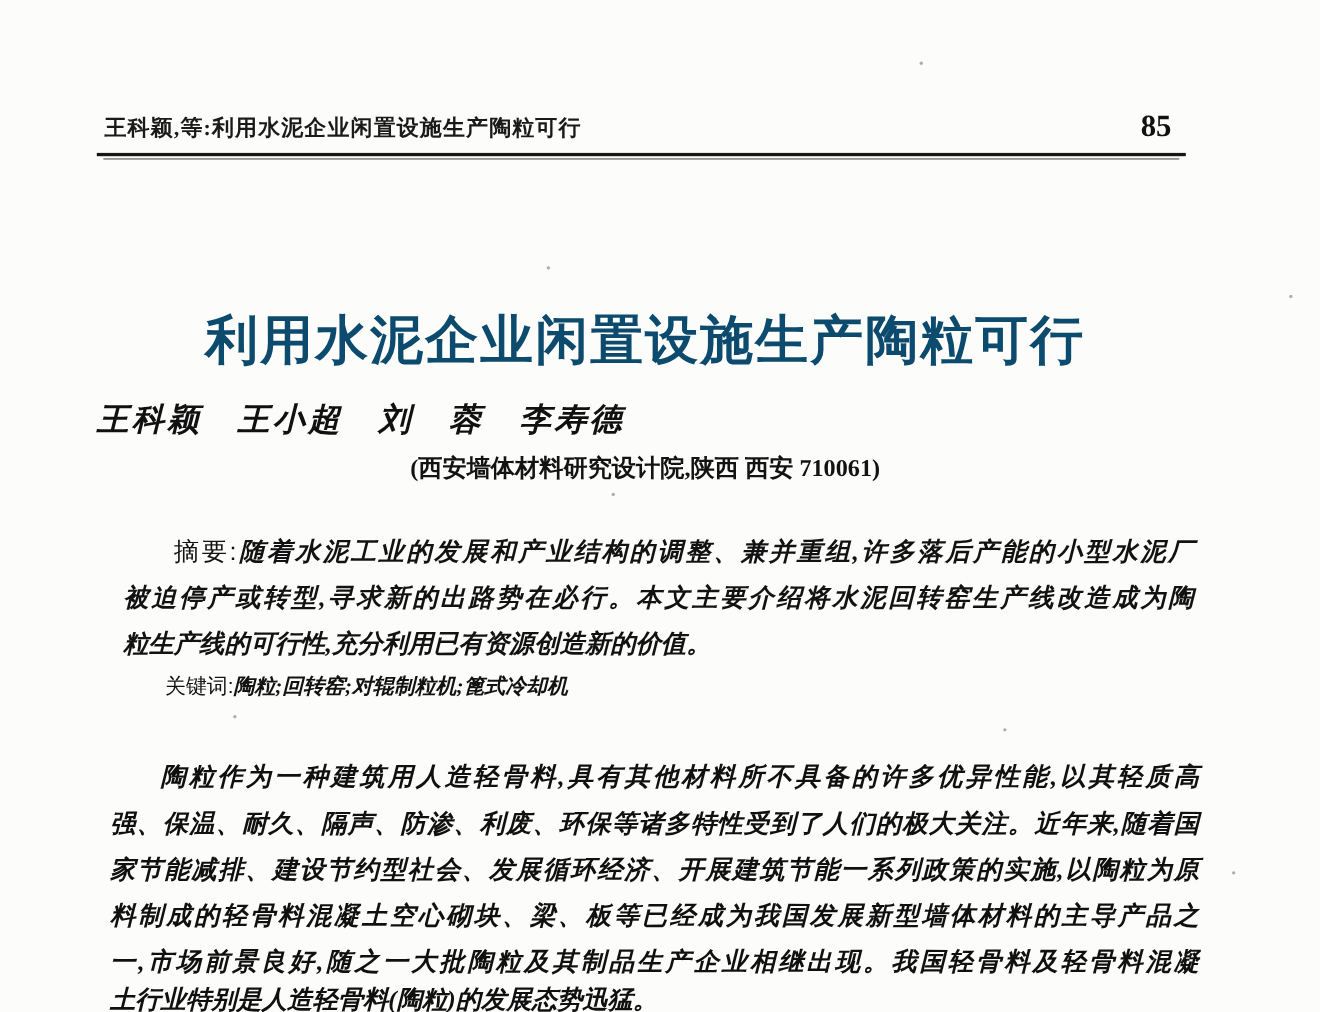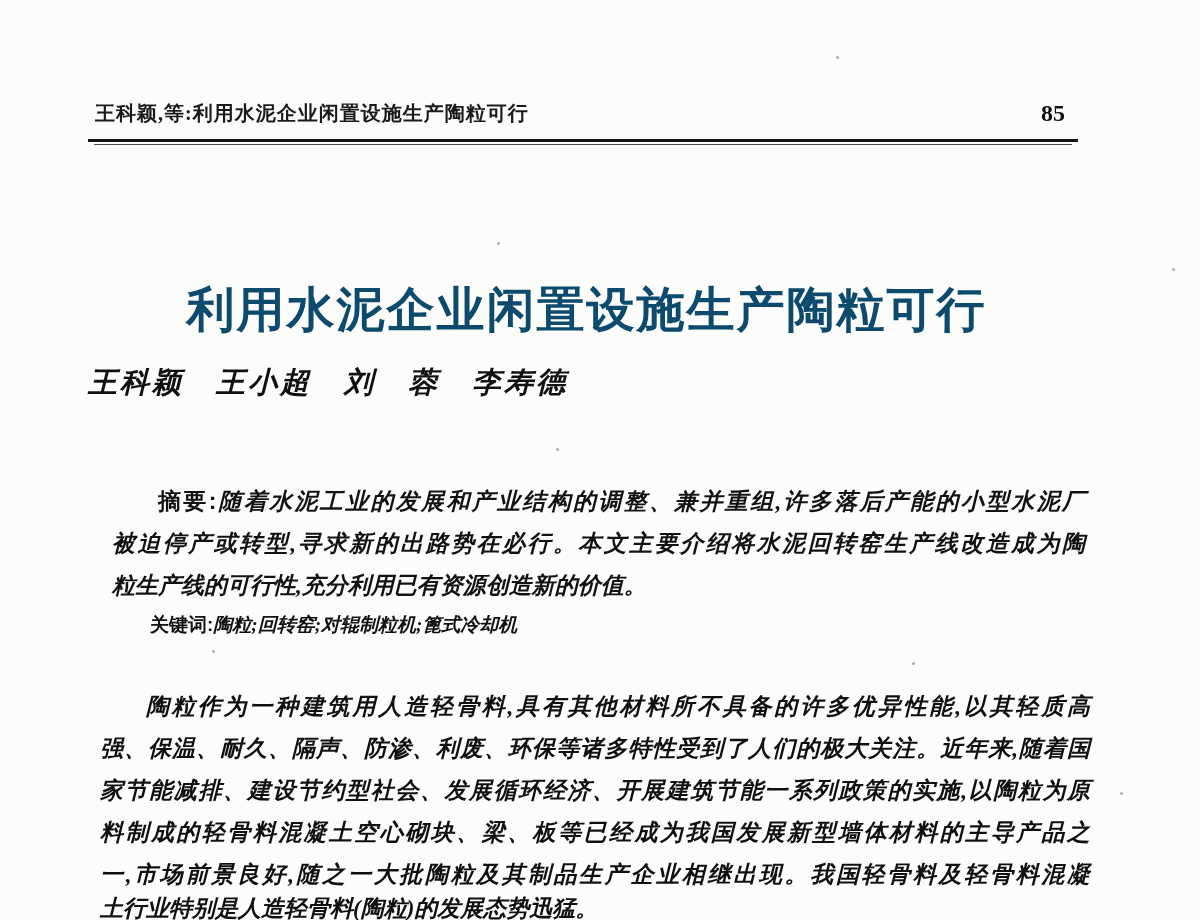--- a/index.html
+++ b/index.html
@@ -21,21 +21,21 @@
     justify-content: space-between;
     align-items: center;
   }
   .running-title {
     font-size: 20px;
     font-weight: 600;
     letter-spacing: 1px;
     color: #1a1a1a;
   }
   .page-number {
-    font-size: 24px;
+    font-size: 28px;
     font-weight: 600;
     color: #111;
   }
   .header-rule {
     position: absolute;
     top: 139px; left: 88px;
     width: 990px; height: 3px;
     background: #161616;
   }
   .header-rule::after {
@@ -84,21 +84,21 @@
     top: 480px; left: 112px;
     width: 973px;
     font-size: 23px;
     line-height: 42px;
     font-weight: 600;
     color: #121212;
   }
   .kai { font-style: italic; }
   .hei {
     font-family: "Liberation Sans", "DejaVu Sans", sans-serif;
-    font-weight: bold;
+    font-weight: normal;
     font-style: normal;
   }
   .jline { text-align: justify; text-align-last: justify; }
   .lline { text-align: left; text-align-last: left; }
   .indent2 { text-indent: 2em; }
   .keywords-line {
     position: absolute;
     top: 604px; left: 112px;
     width: 973px;
     font-size: 19px;
@@ -136,20 +136,21 @@
   <div class="header-row">
     <span class="running-title">王科颖,等:利用水泥企业闲置设施生产陶粒可行</span>
     <span class="page-number">85</span>
   </div>
   <div class="header-rule"></div>
 
   <h1 class="article-title">利用水泥企业闲置设施生产陶粒可行</h1>
 
   <div class="authors-line">王科颖　王小超　刘　蓉　李寿德</div>
 
+  <div class="affiliation">(西安墙体材料研究设计院,陕西 西安 710061)</div>
 
   <div class="abstract-block">
     <div class="jline indent2 kai">
       <span class="hei">摘要:</span><span>随着水泥工业的发展和产业结构的调整、兼并重组,许多落后产能的小型水泥厂</span>
     </div>
     <div class="jline kai">被迫停产或转型,寻求新的出路势在必行。本文主要介绍将水泥回转窑生产线改造成为陶</div>
     <div class="lline kai">粒生产线的可行性,充分利用已有资源创造新的价值。</div>
   </div>
 
   <div class="keywords-line">

